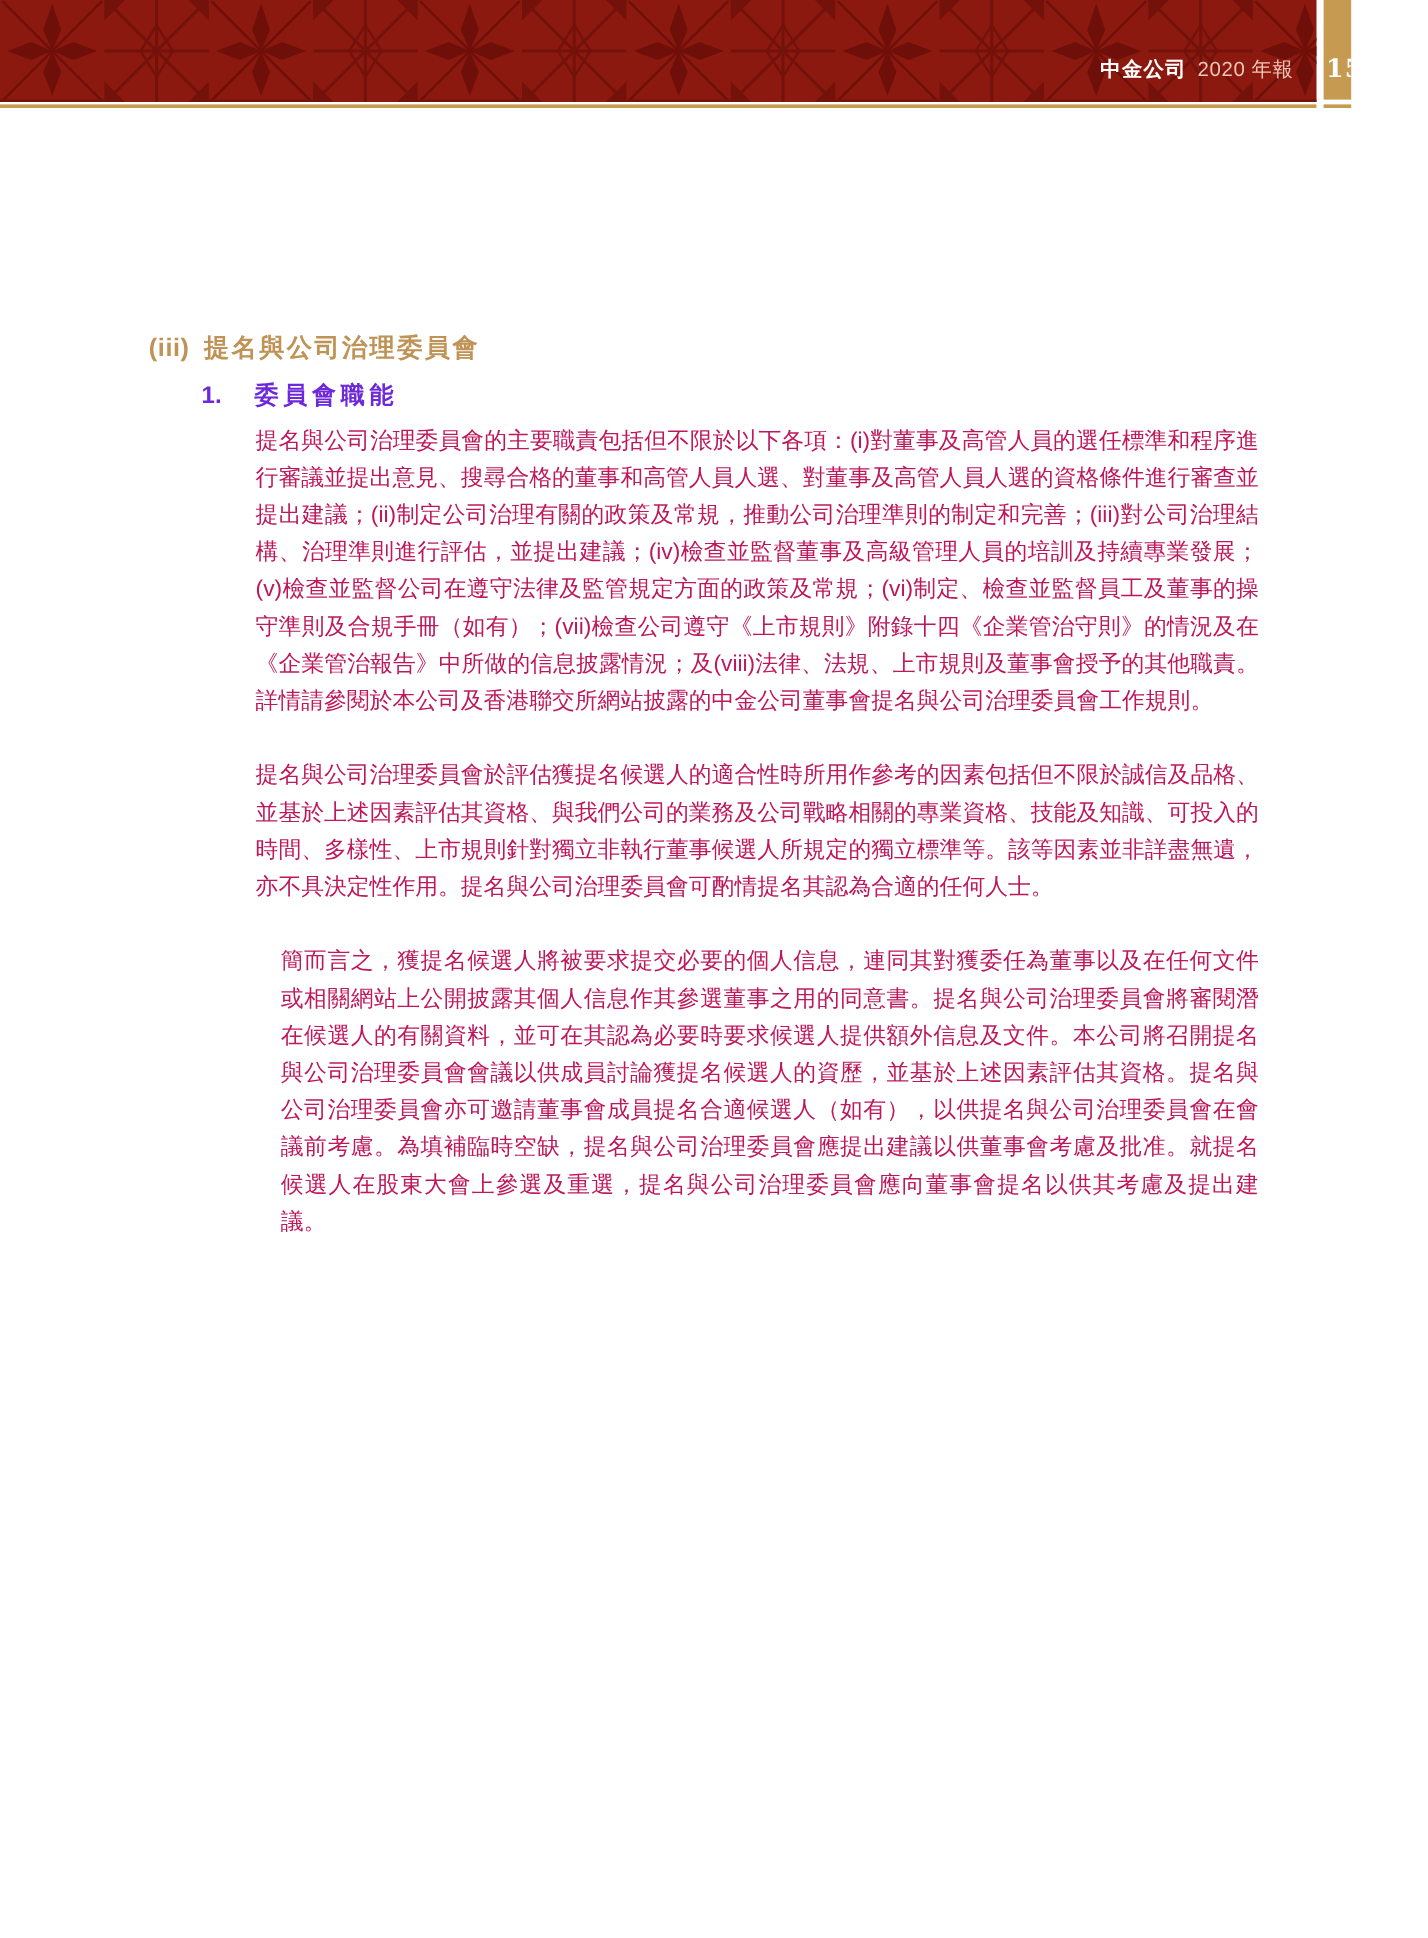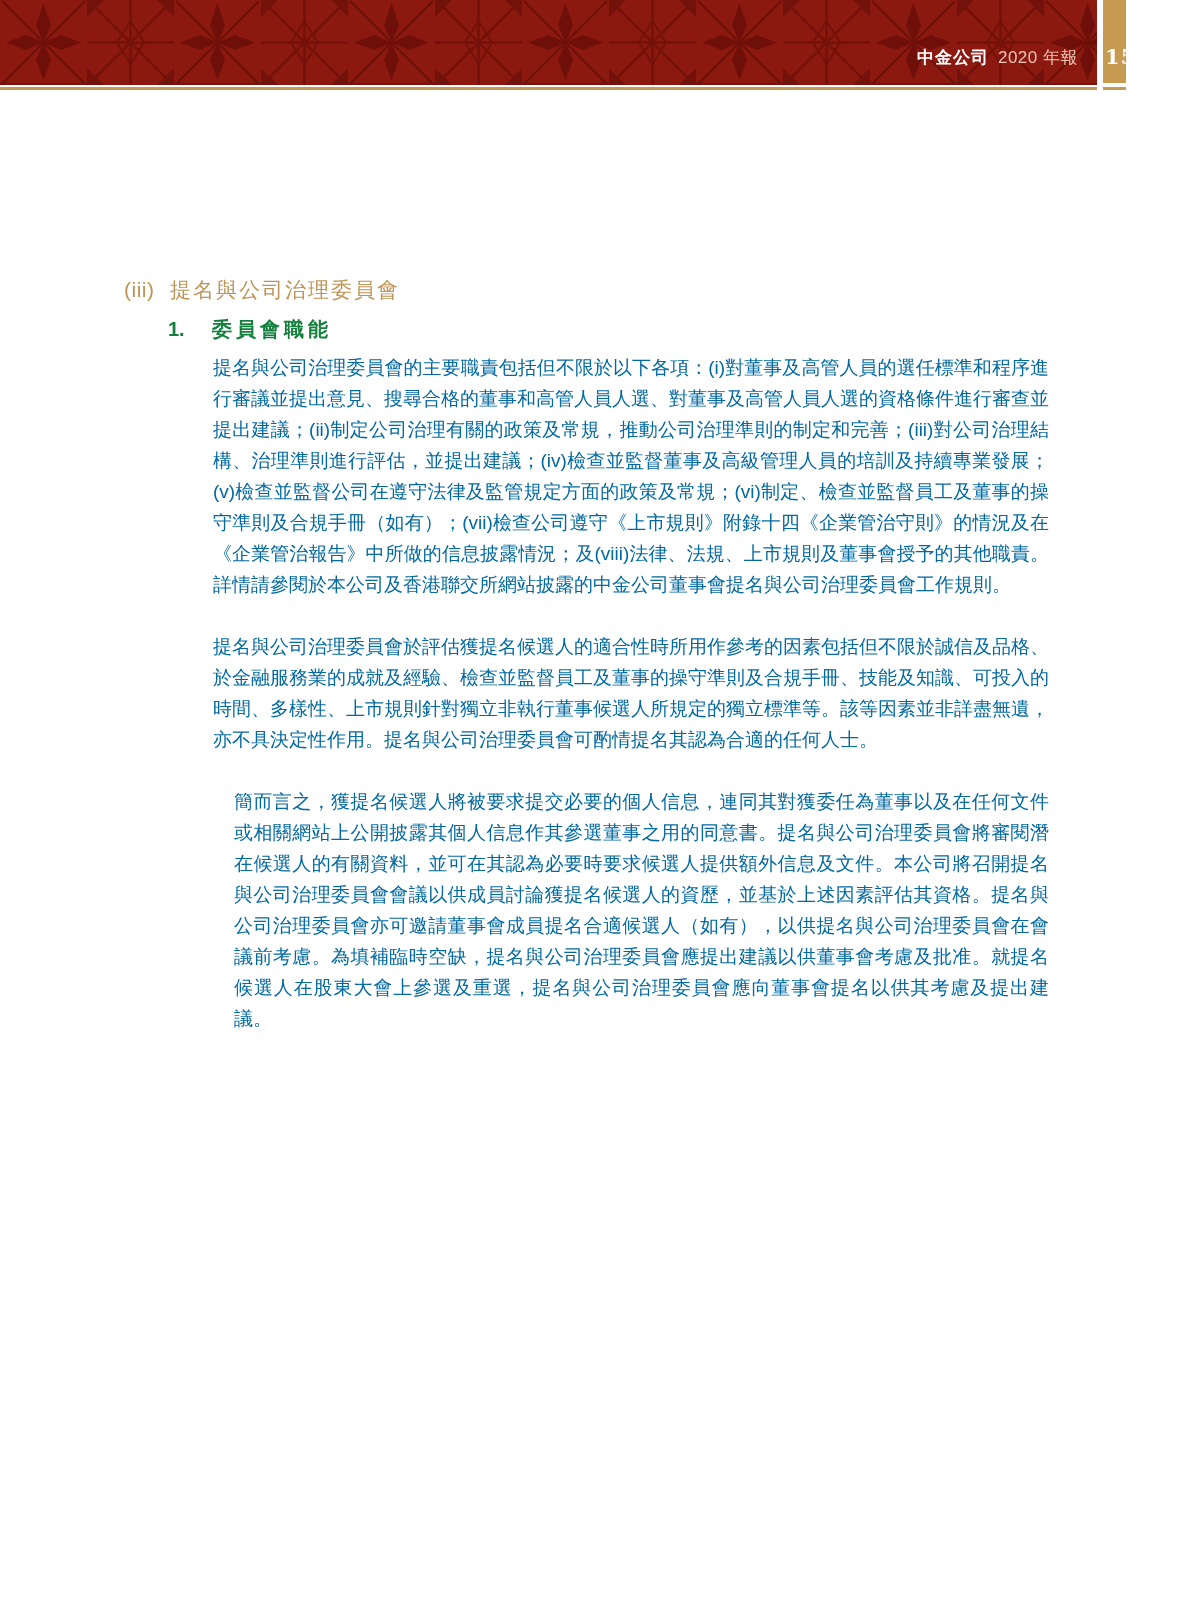--- a/index.html
+++ b/index.html
@@ -59,44 +59,44 @@
     left: 1103px; top: 87px;
     width: 75px; height: 3px;
     background: #C79A52;
   }
 
   
   .sec {
     position: absolute;
     left: 124px; top: 276px;
     color: #BE9355;
-    font-weight: normal;
+    font-weight: bold;
     font-size: 21px;
     white-space: nowrap;
   }
   .sec-marker { display: inline-block; width: 46px; letter-spacing: 0.5px; }
   .sec-title  { letter-spacing: 2px; }
 
   .sub {
     position: absolute;
     left: 168px; top: 316px;
-    color: #15803d;
+    color: #6d28d9;
     font-weight: bold;
     font-size: 20px;
     white-space: nowrap;
   }
   .sub-num   { display: inline-block; width: 44px; }
   .sub-title { letter-spacing: 4px; }
 
   
   .body {
     position: absolute;
     left: 213px; top: 352px;
     width: 836px;
-    color: #0369a1;
+    color: #be185d;
     font-size: 19px;
     line-height: 31px;
     text-align: justify;
   }
   .body p { margin: 0 0 31px 0; }
   .body p:last-child { margin-bottom: 0; margin-left: 21px; }
 </style>
 </head>
 <body>
 
@@ -152,17 +152,17 @@
   <div class="sec">
     <span class="sec-marker">(iii)</span><span class="sec-title">提名與公司治理委員會</span>
   </div>
 
   <div class="sub">
     <span class="sub-num">1.</span><span class="sub-title">委員會職能</span>
   </div>
 
   <div class="body">
     <p>提名與公司治理委員會的主要職責包括但不限於以下各項：(i)對董事及高管人員的選任標準和程序進行審議並提出意見、搜尋合格的董事和高管人員人選、對董事及高管人員人選的資格條件進行審查並提出建議；(ii)制定公司治理有關的政策及常規，推動公司治理準則的制定和完善；(iii)對公司治理結構、治理準則進行評估，並提出建議；(iv)檢查並監督董事及高級管理人員的培訓及持續專業發展；(v)檢查並監督公司在遵守法律及監管規定方面的政策及常規；(vi)制定、檢查並監督員工及董事的操守準則及合規手冊（如有）；(vii)檢查公司遵守《上市規則》附錄十四《企業管治守則》的情況及在《企業管治報告》中所做的信息披露情況；及(viii)法律、法規、上市規則及董事會授予的其他職責。詳情請參閱於本公司及香港聯交所網站披露的中金公司董事會提名與公司治理委員會工作規則。</p>
-    <p>提名與公司治理委員會於評估獲提名候選人的適合性時所用作參考的因素包括但不限於誠信及品格、於金融服務業的成就及經驗、檢查並監督員工及董事的操守準則及合規手冊、技能及知識、可投入的時間、多樣性、上市規則針對獨立非執行董事候選人所規定的獨立標準等。該等因素並非詳盡無遺，亦不具決定性作用。提名與公司治理委員會可酌情提名其認為合適的任何人士。</p>
+    <p>提名與公司治理委員會於評估獲提名候選人的適合性時所用作參考的因素包括但不限於誠信及品格、並基於上述因素評估其資格、與我們公司的業務及公司戰略相關的專業資格、技能及知識、可投入的時間、多樣性、上市規則針對獨立非執行董事候選人所規定的獨立標準等。該等因素並非詳盡無遺，亦不具決定性作用。提名與公司治理委員會可酌情提名其認為合適的任何人士。</p>
     <p>簡而言之，獲提名候選人將被要求提交必要的個人信息，連同其對獲委任為董事以及在任何文件或相關網站上公開披露其個人信息作其參選董事之用的同意書。提名與公司治理委員會將審閱潛在候選人的有關資料，並可在其認為必要時要求候選人提供額外信息及文件。本公司將召開提名與公司治理委員會會議以供成員討論獲提名候選人的資歷，並基於上述因素評估其資格。提名與公司治理委員會亦可邀請董事會成員提名合適候選人（如有），以供提名與公司治理委員會在會議前考慮。為填補臨時空缺，提名與公司治理委員會應提出建議以供董事會考慮及批准。就提名候選人在股東大會上參選及重選，提名與公司治理委員會應向董事會提名以供其考慮及提出建議。</p>
   </div>
 
 </div>
 
 </body></html>

